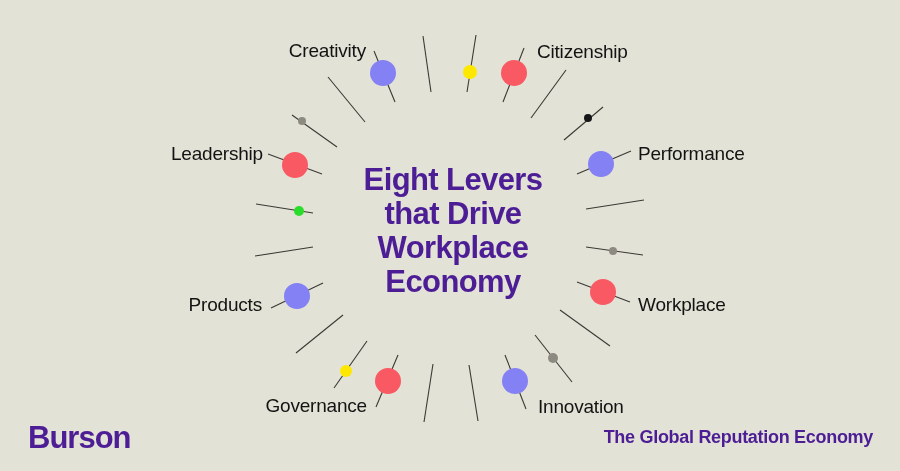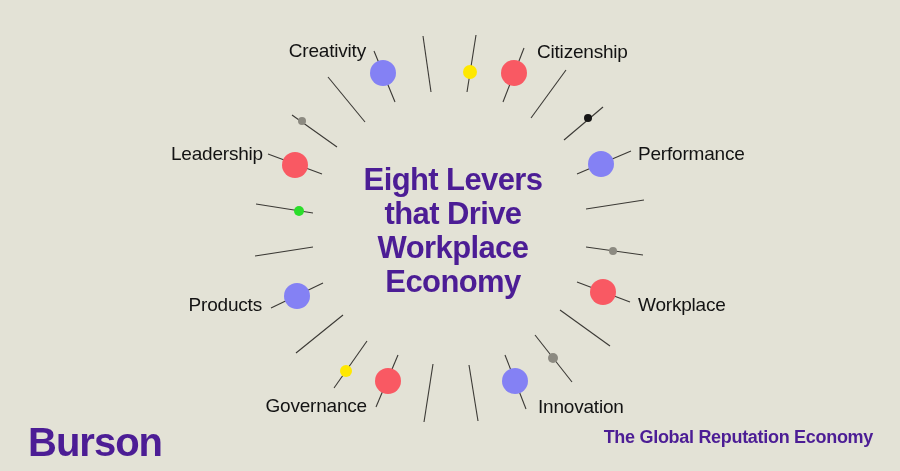--- a/index.html
+++ b/index.html
@@ -18,21 +18,21 @@
     font-weight:700;
     font-size:31px;
     line-height:34px;
     letter-spacing:-0.6px;
     white-space:nowrap;
   }
   .brand{
     position:absolute;
     left:28px;top:420px;
     font-weight:700;
-    font-size:40px;
+    font-size:31px;
     letter-spacing:-1px;
   }
   .tagline{
     position:absolute;
     right:27px;top:427px;
     font-weight:700;
     font-size:18px;
     letter-spacing:-0.3px;
     margin-left:8px;
   }

